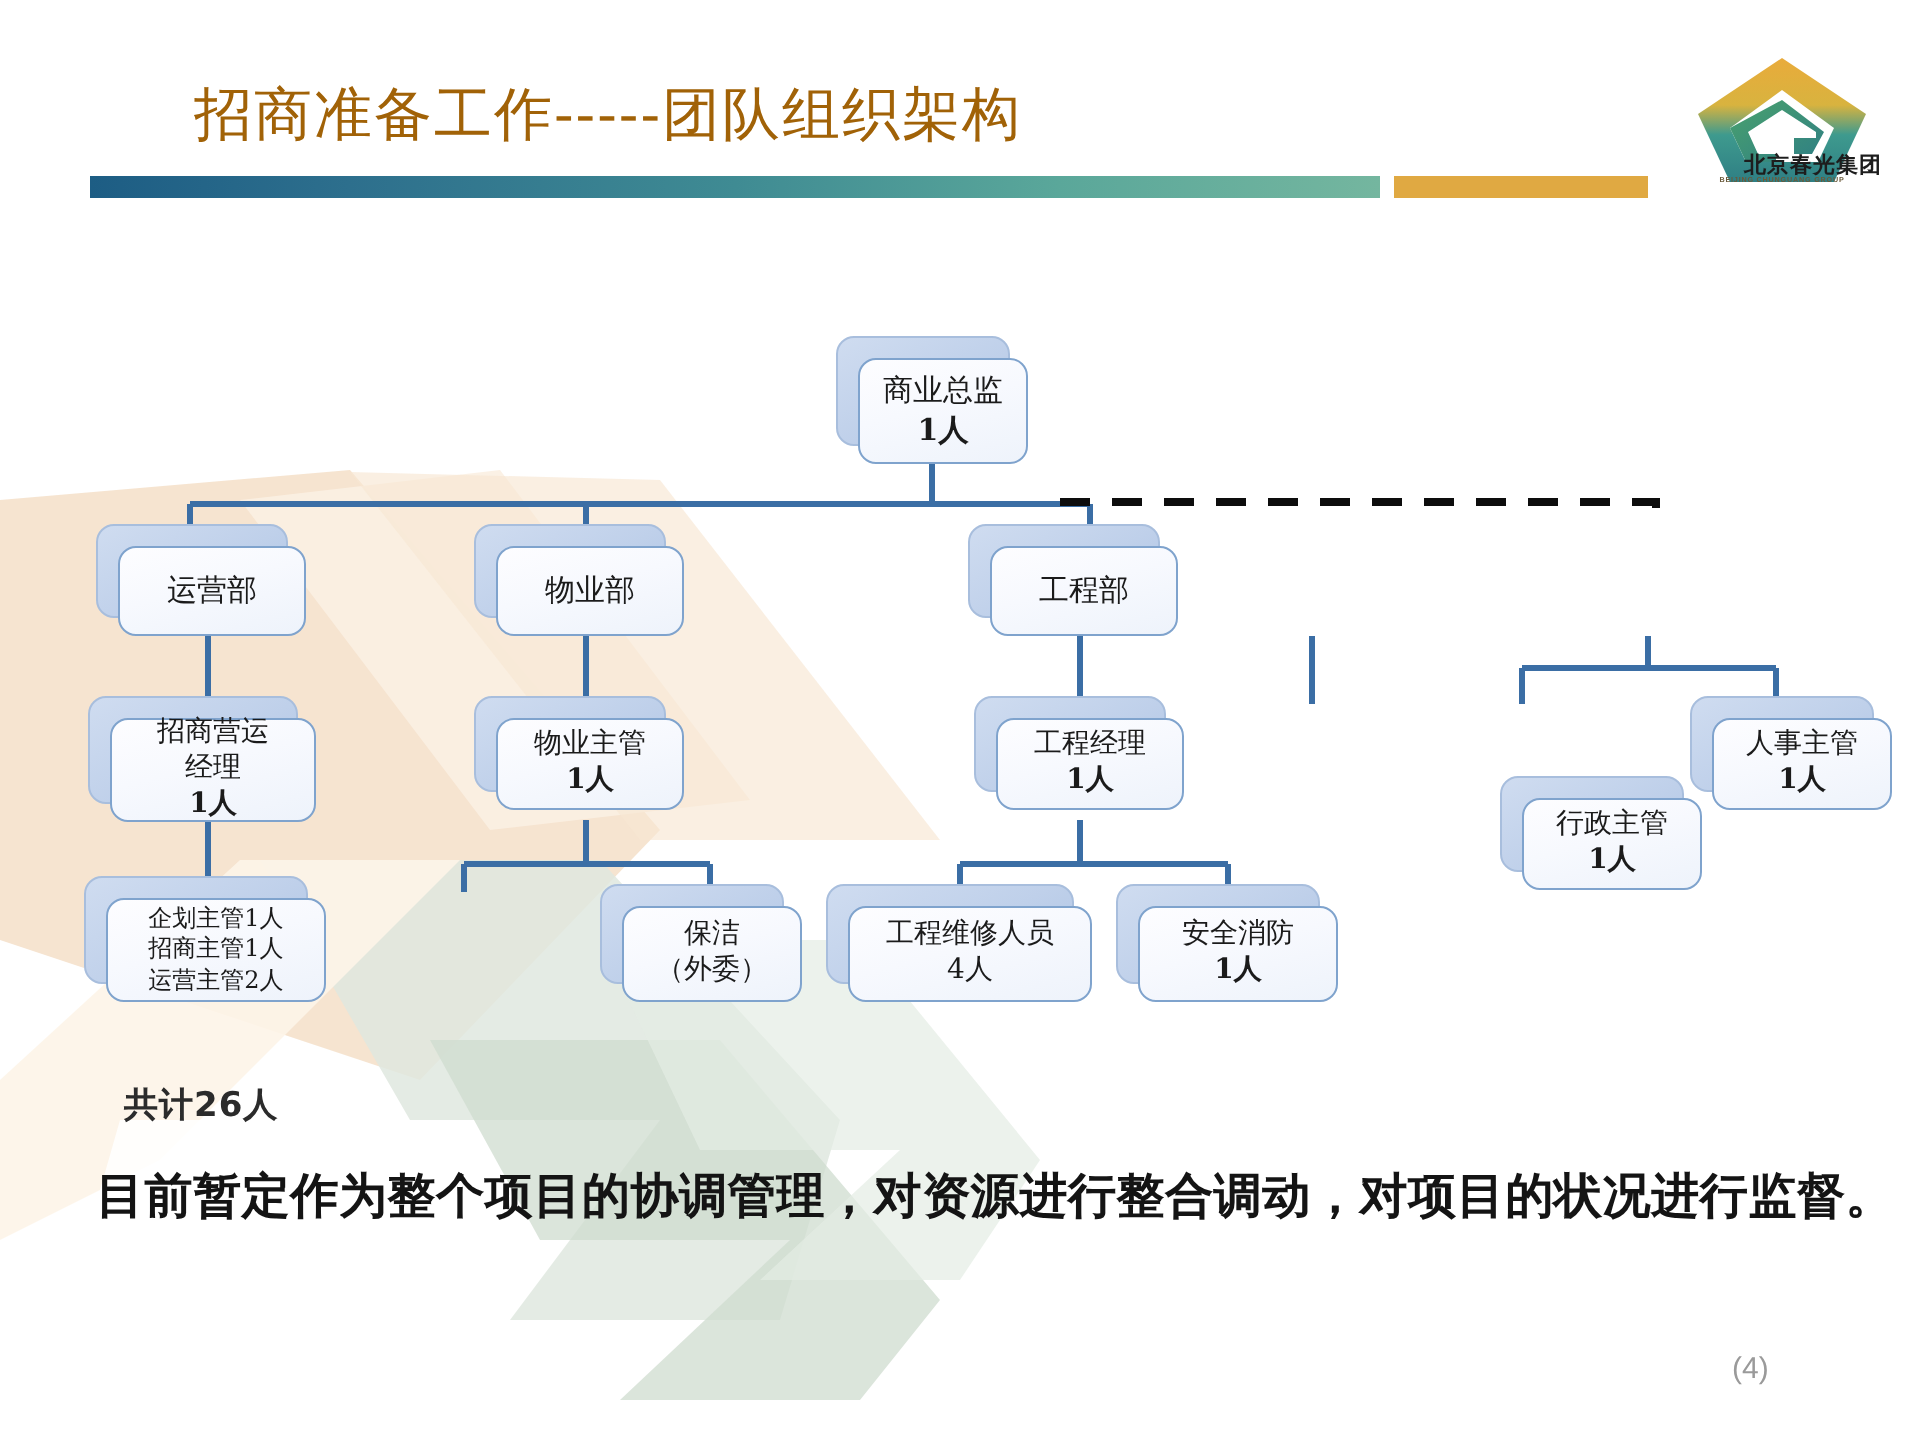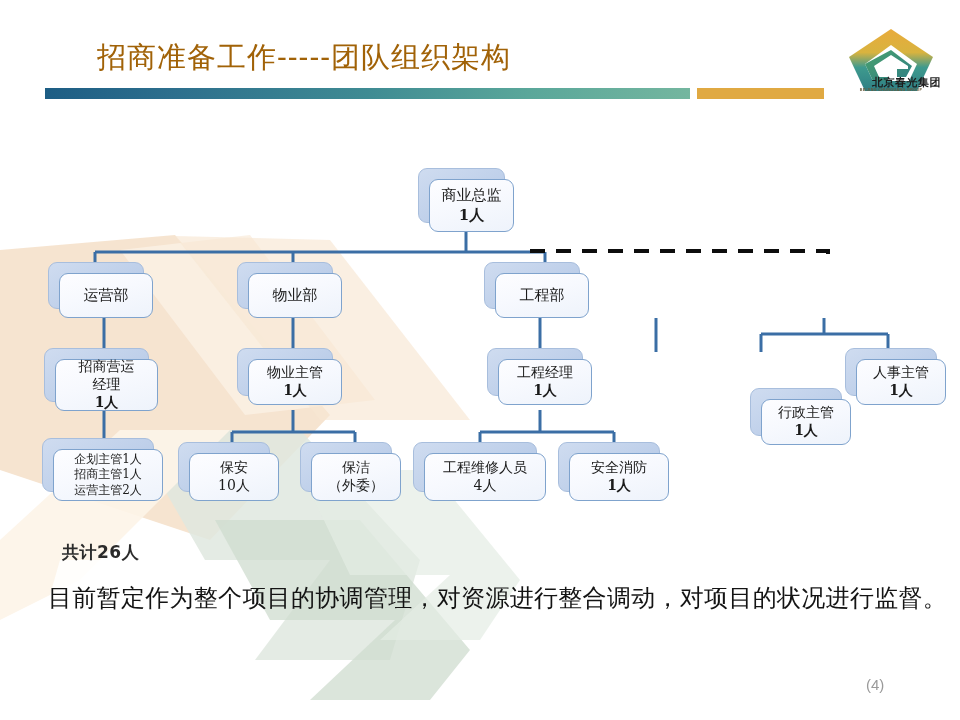--- a/index.html
+++ b/index.html
@@ -89,21 +89,21 @@
   
   .total{
     position:absolute;left:62px;top:541px;
     font-family:"DejaVu Sans","Liberation Sans",sans-serif;
     font-size:17px;font-weight:bold;color:#2b2b2b;
     letter-spacing:.5px;
   }
   .statement{
     position:absolute;left:48px;top:582px;
     font-family:"DejaVu Sans","Liberation Sans",sans-serif;
-    font-size:24px;font-weight:normal;color:#141414;
+    font-size:24px;font-weight:bold;color:#141414;
     letter-spacing:.3px;white-space:nowrap;
   }
   .pageno{
     position:absolute;left:866px;top:676px;
     font-size:15px;color:#9a9a9a;
   }
 </style>
 </head>
 <body>
 
@@ -263,27 +263,20 @@
 
   <div class="node f13" style="left:42px;top:438px;width:110px;height:52px;">
     <div class="back"></div>
     <div class="front">
       <span class="ln">企划主管1人</span>
       <span class="ln">招商主管1人</span>
       <span class="ln">运营主管2人</span>
     </div>
   </div>
 
-  <div class="node f14" style="left:178px;top:442px;width:90px;height:48px;">
-    <div class="back"></div>
-    <div class="front">
-      <span class="ln">保安</span>
-      <span class="ln">10人</span>
-    </div>
-  </div>
 
   <div class="node f14" style="left:300px;top:442px;width:90px;height:48px;">
     <div class="back"></div>
     <div class="front">
       <span class="ln">保洁</span>
       <span class="ln">（外委）</span>
     </div>
   </div>
 
   <div class="node f14" style="left:413px;top:442px;width:122px;height:48px;">

